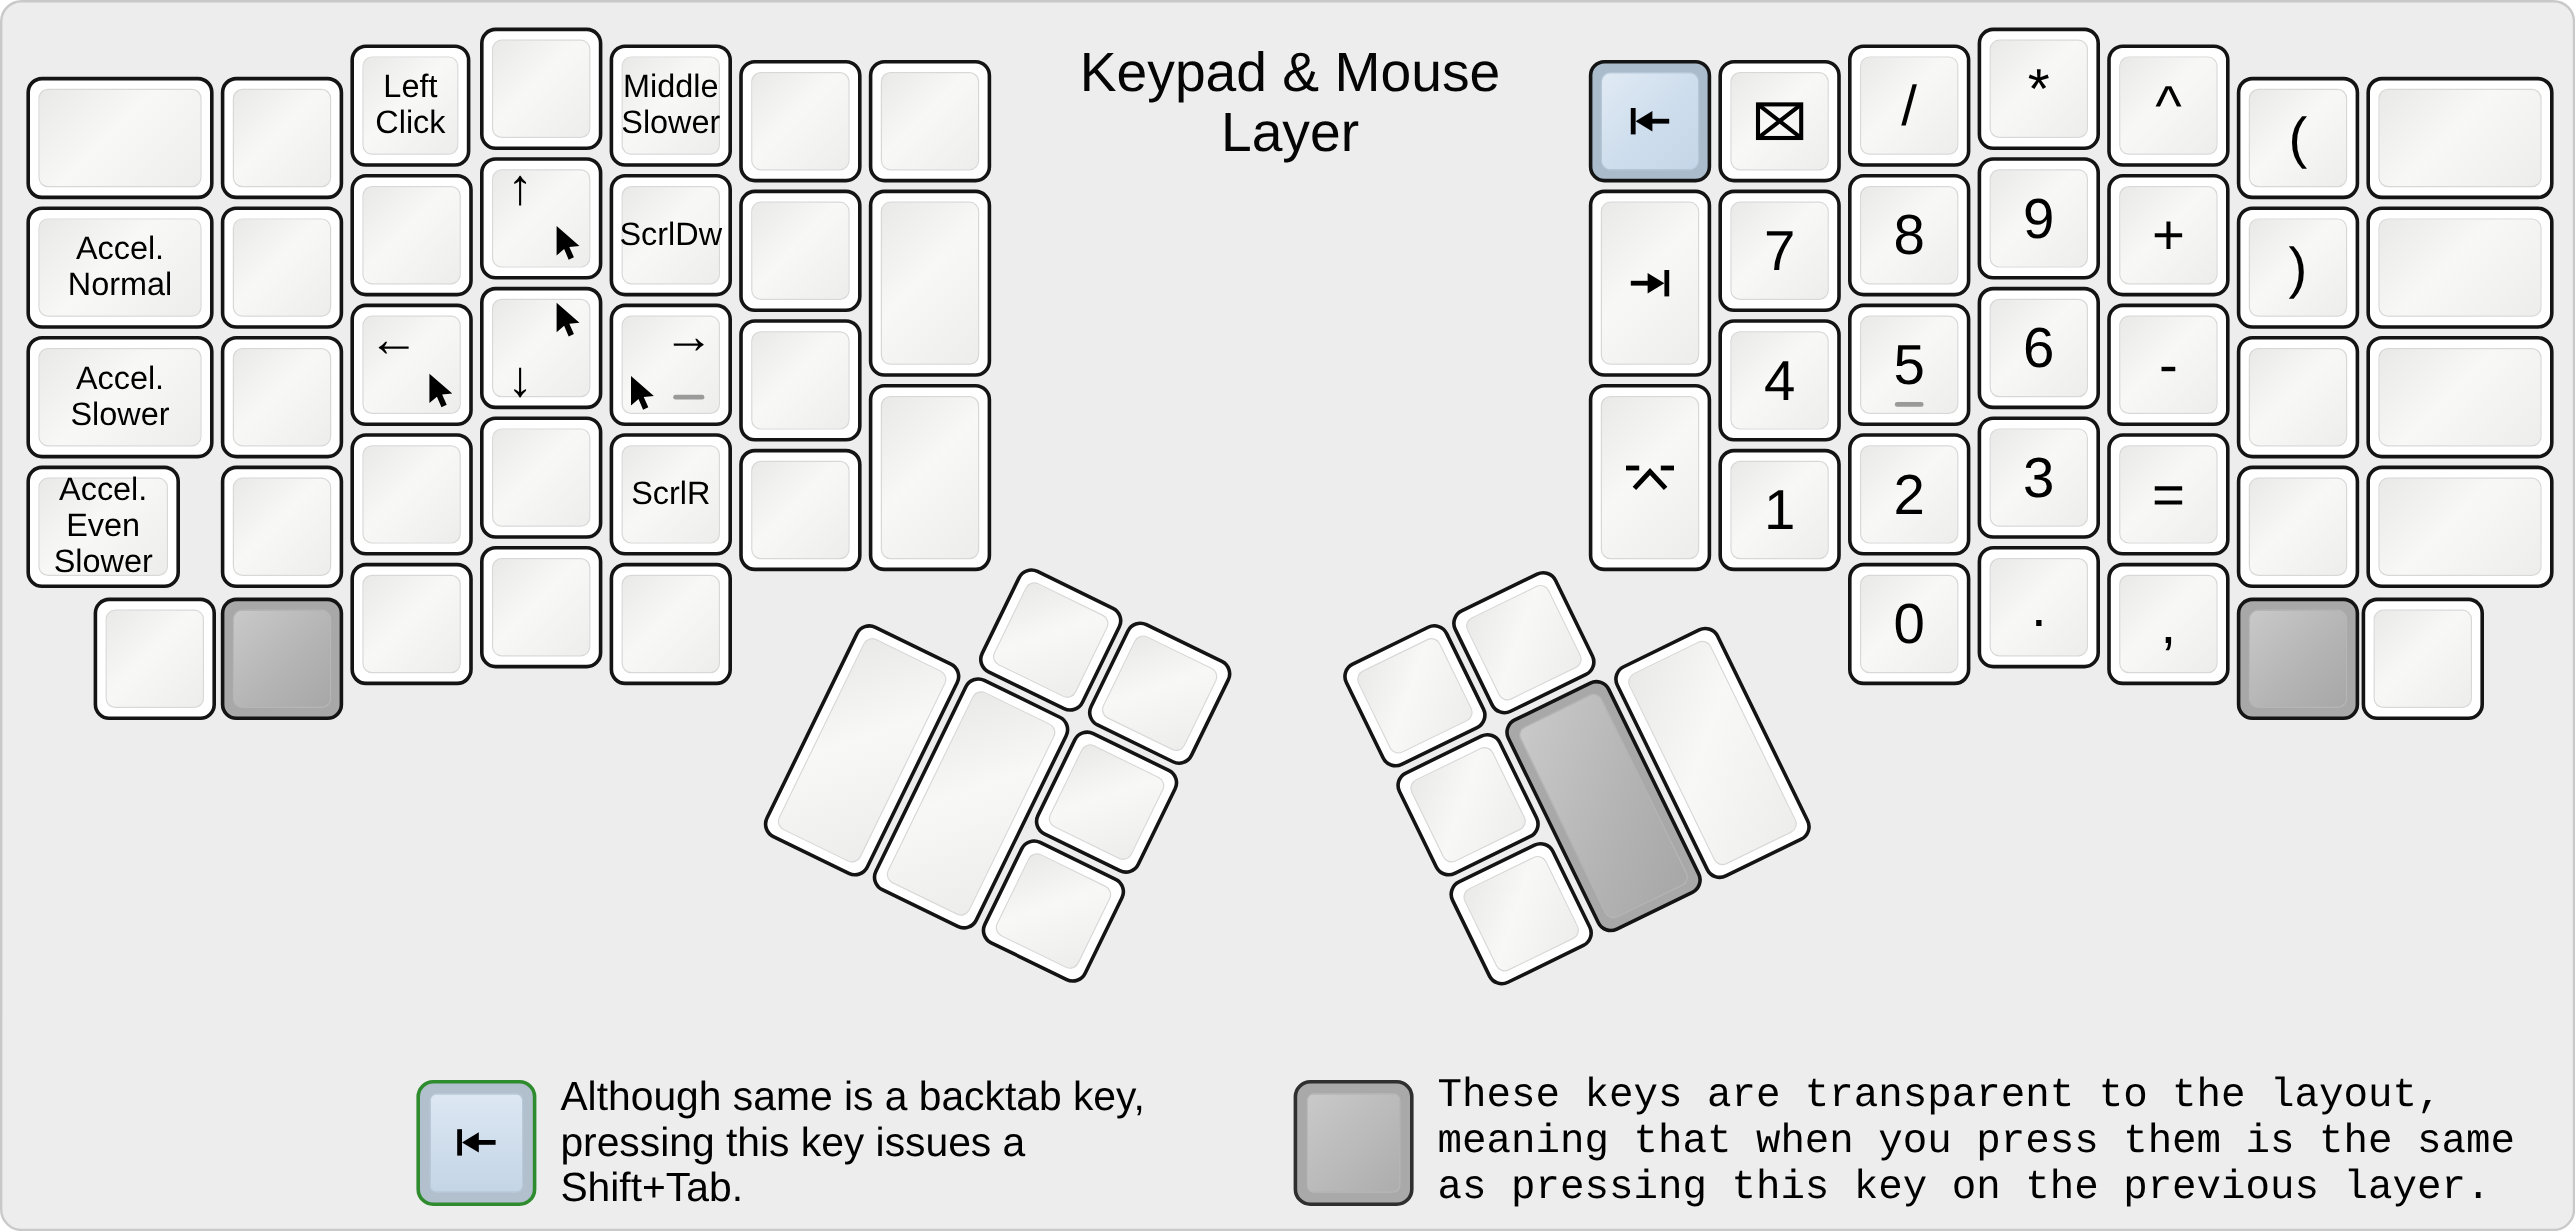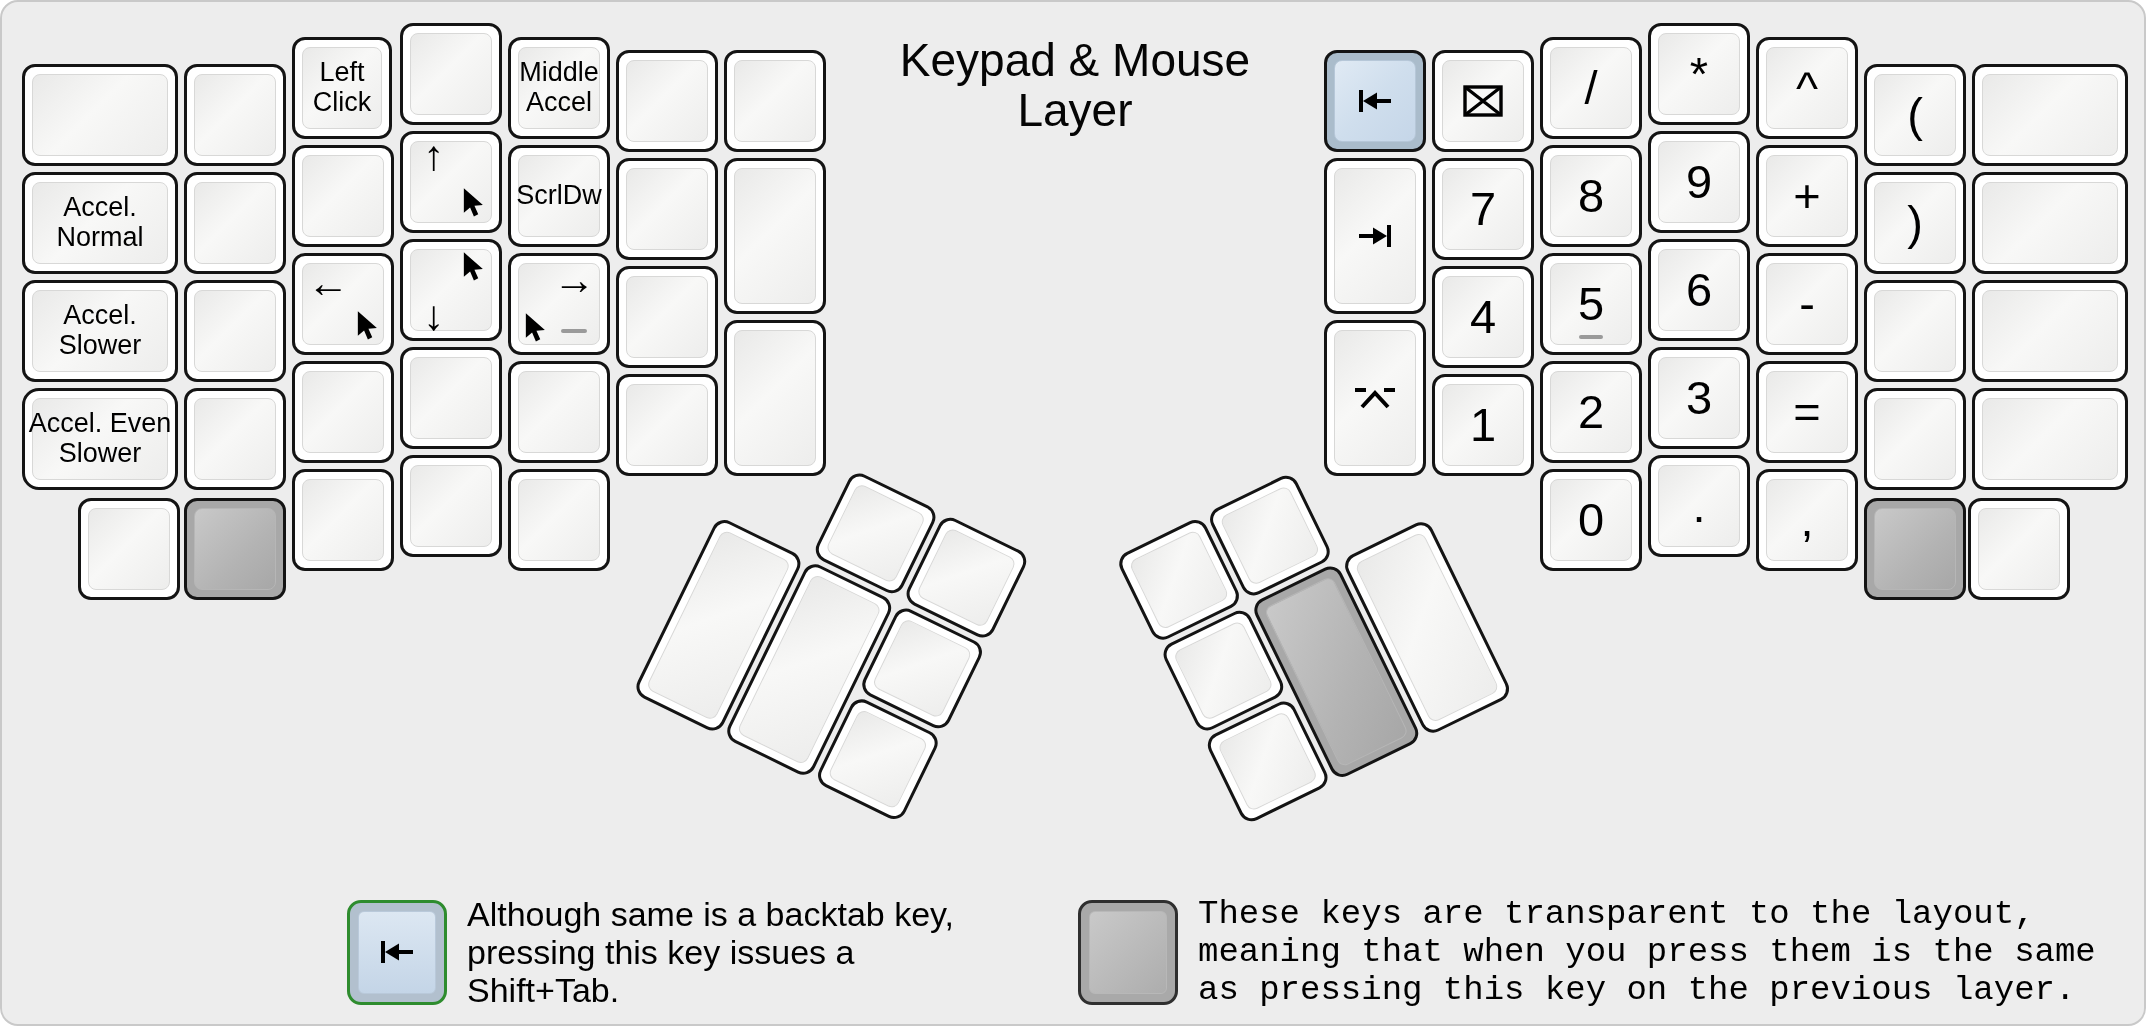--- a/index.html
+++ b/index.html
@@ -84,21 +84,21 @@
         <div class="content">
           <span>Accel. Normal</span>
         </div>
       </div>
       <div class="key" style="left: 20px; top: 278px; width: 156px; height: 102px;">
         <div class="face"></div>
         <div class="content">
           <span>Accel. Slower</span>
         </div>
       </div>
-      <div class="key" style="left: 20px; top: 386px; width: 156px; height: 102px; border-radius: 17px;">
+      <div class="key" style="left: 20px; top: 386px; width: 128px; height: 102px;">
         <div class="face"></div>
         <div class="content">
           <span>Accel. Even Slower</span>
         </div>
       </div>
       <div class="key" style="left: 76px; top: 496px; width: 102px; height: 102px;">
         <div class="face"></div>
         <div class="content"></div>
       </div>
       <div class="key" style="left: 182px; top: 62px; width: 102px; height: 102px;">
@@ -171,41 +171,44 @@
         <div class="face"></div>
         <div class="content"></div>
       </div>
       <div class="key" style="left: 398px; top: 453px; width: 102px; height: 102px;">
         <div class="face"></div>
         <div class="content"></div>
       </div>
       <div class="key" style="left: 506px; top: 35px; width: 102px; height: 102px;">
         <div class="face"></div>
         <div class="content">
-          <span>Middle Accel</span>
+          <span>Middle Slower</span>
         </div>
       </div>
       <div class="key" style="left: 506px; top: 143px; width: 102px; height: 102px; padding-left: 44px;">
         <div class="face"></div>
         <div class="content">
           <span>ScrlDw</span>
         </div>
       </div>
       <div class="key" style="left: 506px; top: 251px; width: 102px; height: 102px;">
         <div class="face"></div>
         <div class="content ic-mouse-right">
           <span class="m-arrow">→</span>
           <svg width="30" height="34" viewBox="0 0 22 25" class="m-cursor">
             <path d="M5 1 L5 19 L9.6 15.1 L12.4 21.6 L15.6 20.1 L12.8 13.8 L19 13.2 Z" fill="#000"></path>
           </svg>
           <div class="dash"></div>
         </div>
       </div>
       <div class="key" style="left: 506px; top: 359px; width: 102px; height: 102px;">
         <div class="face"></div>
+        <div class="content">
+          <span>ScrlR</span>
+        </div>
       </div>
       <div class="key" style="left: 506px; top: 467px; width: 102px; height: 102px;">
         <div class="face"></div>
         <div class="content"></div>
       </div>
       <div class="key" style="left: 614px; top: 48px; width: 102px; height: 102px;">
         <div class="face"></div>
         <div class="content"></div>
       </div>
       <div class="key" style="left: 614px; top: 156px; width: 102px; height: 102px;">

